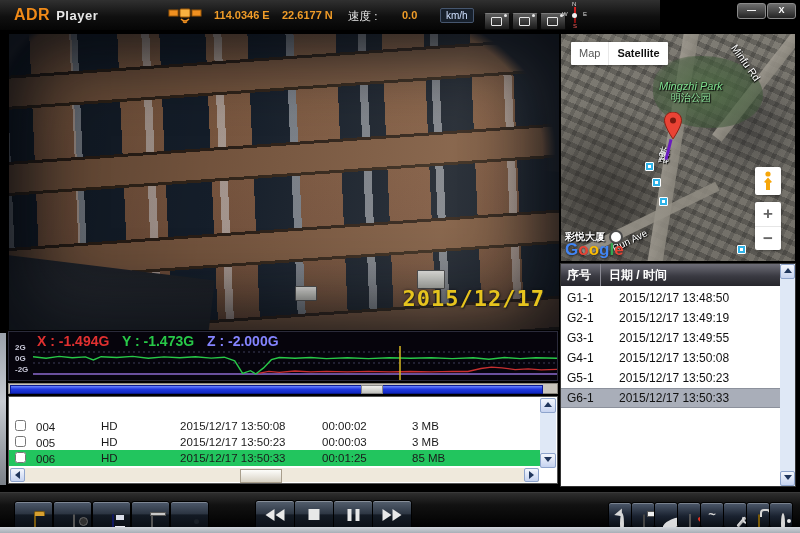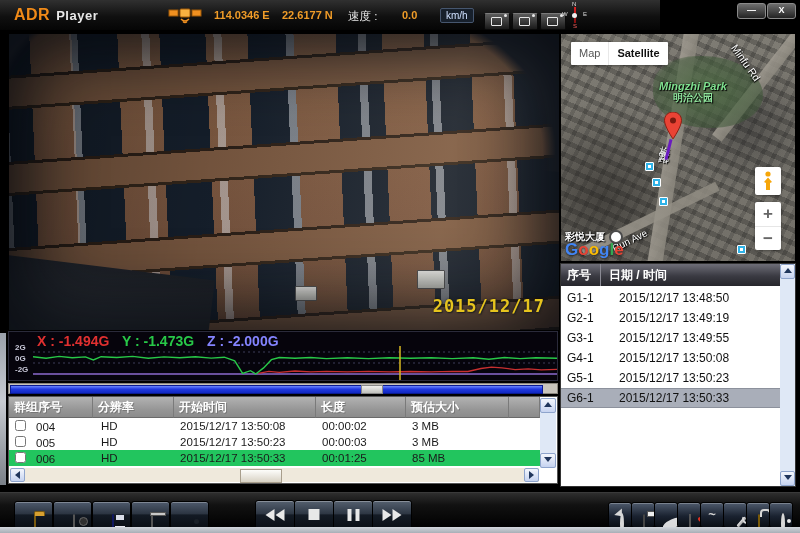--- a/index.html
+++ b/index.html
@@ -35,21 +35,21 @@
       linear-gradient(100deg,rgba(0,0,0,.38),rgba(0,0,0,.08) 38%,rgba(255,225,190,.10) 72%,rgba(0,0,0,.15)),
       repeating-linear-gradient(180deg,rgba(0,0,0,0) 0 52px,#2c2018 52px 55px,#7c5a42 55px 83px,#33261b 83px 86px),
       repeating-linear-gradient(90deg,rgba(0,0,0,0) 0 30px,rgba(226,230,236,.50) 30px 38px,rgba(0,0,0,0) 38px 72px),
       repeating-linear-gradient(90deg,rgba(0,0,0,0) 0 16px,#16202d 16px 62px,rgba(0,0,0,0) 62px 88px),
       linear-gradient(180deg,#8a6448,#7a5640 60%,#6a4a36);}
   .skytl{left:-45px;top:-45px;width:170px;height:130px;background:radial-gradient(ellipse at 95% 95%,rgba(0,0,0,0) 58%,#232830 62%);transform:rotate(-8deg);}
   .skytr{right:-55px;top:-60px;width:250px;height:190px;background:radial-gradient(ellipse at 5% 95%,rgba(0,0,0,0) 52%,#262b33 56%);transform:rotate(6deg);}
   .roadbl{left:-30px;bottom:-46px;width:230px;height:110px;background:linear-gradient(180deg,#1d2026,#32363c);transform:rotate(7deg);}
   .vig{left:0;top:0;width:550px;height:296px;box-shadow:inset 0 0 70px 18px rgba(5,8,14,.85);}
   .ac{background:linear-gradient(180deg,#e8e8e4,#b8b8b2);border:1px solid #555;border-radius:1px;}
-  #ts{right:14px;bottom:14px;text-align:center;color:#e6c41e;font-weight:bold;font-size:17px;line-height:19px;
+  #ts{right:14px;bottom:22px;text-align:center;color:#e6c41e;font-weight:bold;font-size:22px;line-height:19px;
       font-family:"DejaVu Sans Mono","Liberation Mono",monospace;text-shadow:1px 1px 1px #222,0 0 3px rgba(0,0,0,.6);letter-spacing:1px;}
   
   #gsensor{left:8px;top:331px;width:550px;height:50px;background:#06040c;border:1px solid #2a2a3a;box-sizing:border-box;}
   #gsensor .lab{top:1px;font-size:14px;font-weight:bold;}
   .tick{left:6px;font-size:8px;font-weight:bold;color:#c8c8d8;}
   #leftstrip{left:0;top:333px;width:6px;height:152px;background:linear-gradient(180deg,#9aa0aa,#c8ccd2 45%,#7a8088);}
   
   #seek{left:8px;top:383px;width:550px;height:11px;background:#c8c4bc;border:1px solid #8a867e;box-sizing:border-box;}
   #seekfill{left:1px;top:1px;width:531px;height:7px;background:linear-gradient(180deg,#6a86ff,#2038e0 45%,#1028c0);border:1px solid #0a1a90;}
   #seekthumb{left:352px;top:1px;width:20px;height:7px;background:linear-gradient(180deg,#f0f0ee,#c0c0bc);border:1px solid #888;}
@@ -76,21 +76,21 @@
   #map{left:560px;top:33px;width:236px;height:229px;overflow:hidden;border:1px solid #000;box-sizing:border-box;
     background:
       radial-gradient(circle at 18% 72%,rgba(30,28,26,.55),rgba(0,0,0,0) 38%),
       radial-gradient(circle at 80% 40%,rgba(25,25,28,.4),rgba(0,0,0,0) 30%),
       repeating-linear-gradient(24deg,rgba(42,42,40,.30) 0 5px,rgba(128,126,118,.22) 5px 12px),
       repeating-linear-gradient(-62deg,rgba(28,28,28,.25) 0 4px,rgba(0,0,0,0) 4px 11px),
       linear-gradient(180deg,#7e7b73,#6e6b64);}
   .road{position:absolute;background:linear-gradient(90deg,#a19c92,#8d897f);opacity:.85;}
   #park{left:92px;top:22px;width:110px;height:72px;background:radial-gradient(ellipse at 50% 50%,rgba(80,110,70,.85),rgba(60,86,54,.55) 70%,rgba(0,0,0,0) 85%);border-radius:40% 55% 45% 50%;}
   .mlabel{position:absolute;color:#fff;text-shadow:0 0 2px #000,1px 1px 1px #000;white-space:nowrap;}
-  #parklab{left:98px;top:46px;color:#7fe08f;font-size:11px;font-weight:bold;font-style:italic;text-align:center;line-height:12px;}
+  #parklab{left:98px;top:46px;color:#7fe08f;font-size:11px;font-weight:normal;font-style:italic;text-align:center;line-height:12px;}
   #parklab .zh{color:#8fe49c;font-size:10px;font-style:normal;}
   #mapctl{left:10px;top:8px;height:23px;background:#fff;border-radius:1px;box-shadow:0 1px 3px rgba(0,0,0,.4);display:flex;align-items:center;font-size:11px;}
   #mapctl span{padding:0 8px;line-height:23px;}
   #mapctl .m{color:#555;border-right:1px solid #e8e8e8;}
   #mapctl .s{color:#111;font-weight:bold;}
   #pin{left:103px;top:78px;}
   #purpline{left:106px;top:105px;width:3px;height:21px;background:#6a1bc0;transform:rotate(14deg);}
   .transit{position:absolute;width:9px;height:9px;background:#2fb3e8;border:1px solid #fff;border-radius:1px;box-sizing:border-box;}
   .transit i{position:absolute;left:2px;top:2px;width:3px;height:3px;background:#fff;}
   #bldlab{left:4px;top:196px;font-size:10px;font-weight:bold;}
@@ -245,28 +245,20 @@
   </svg>
 </div>
 <div id="leftstrip" class="abs"></div>
 
 <div id="seek" class="abs">
   <div id="seekfill" class="abs"></div>
   <div id="seekthumb" class="abs"></div>
 </div>
 
 <div id="ftable" class="abs">
-  <div class="abs fhead">
-    <div class="c1">群组序号</div>
-    <div class="c2">分辨率</div>
-    <div class="c3">开始时间</div>
-    <div class="c4">长度</div>
-    <div class="c5">预估大小</div>
-    <div class="cfill"></div>
-  </div>
   <div class="abs frow" style="top:21px">
     <div class="c1"><input type="checkbox" style=""><span>004</span></div>
     <div class="c2" style="padding-left:8px">HD</div>
     <div class="c3" style="padding-left:6px">2015/12/17 13:50:08</div>
     <div class="c4" style="padding-left:6px">00:00:02</div>
     <div class="c5" style="padding-left:6px">3 MB</div>
   </div>
   <div class="abs frow" style="top:37px">
     <div class="c1"><input type="checkbox" style=""><span>005</span></div>
     <div class="c2" style="padding-left:8px">HD</div>

